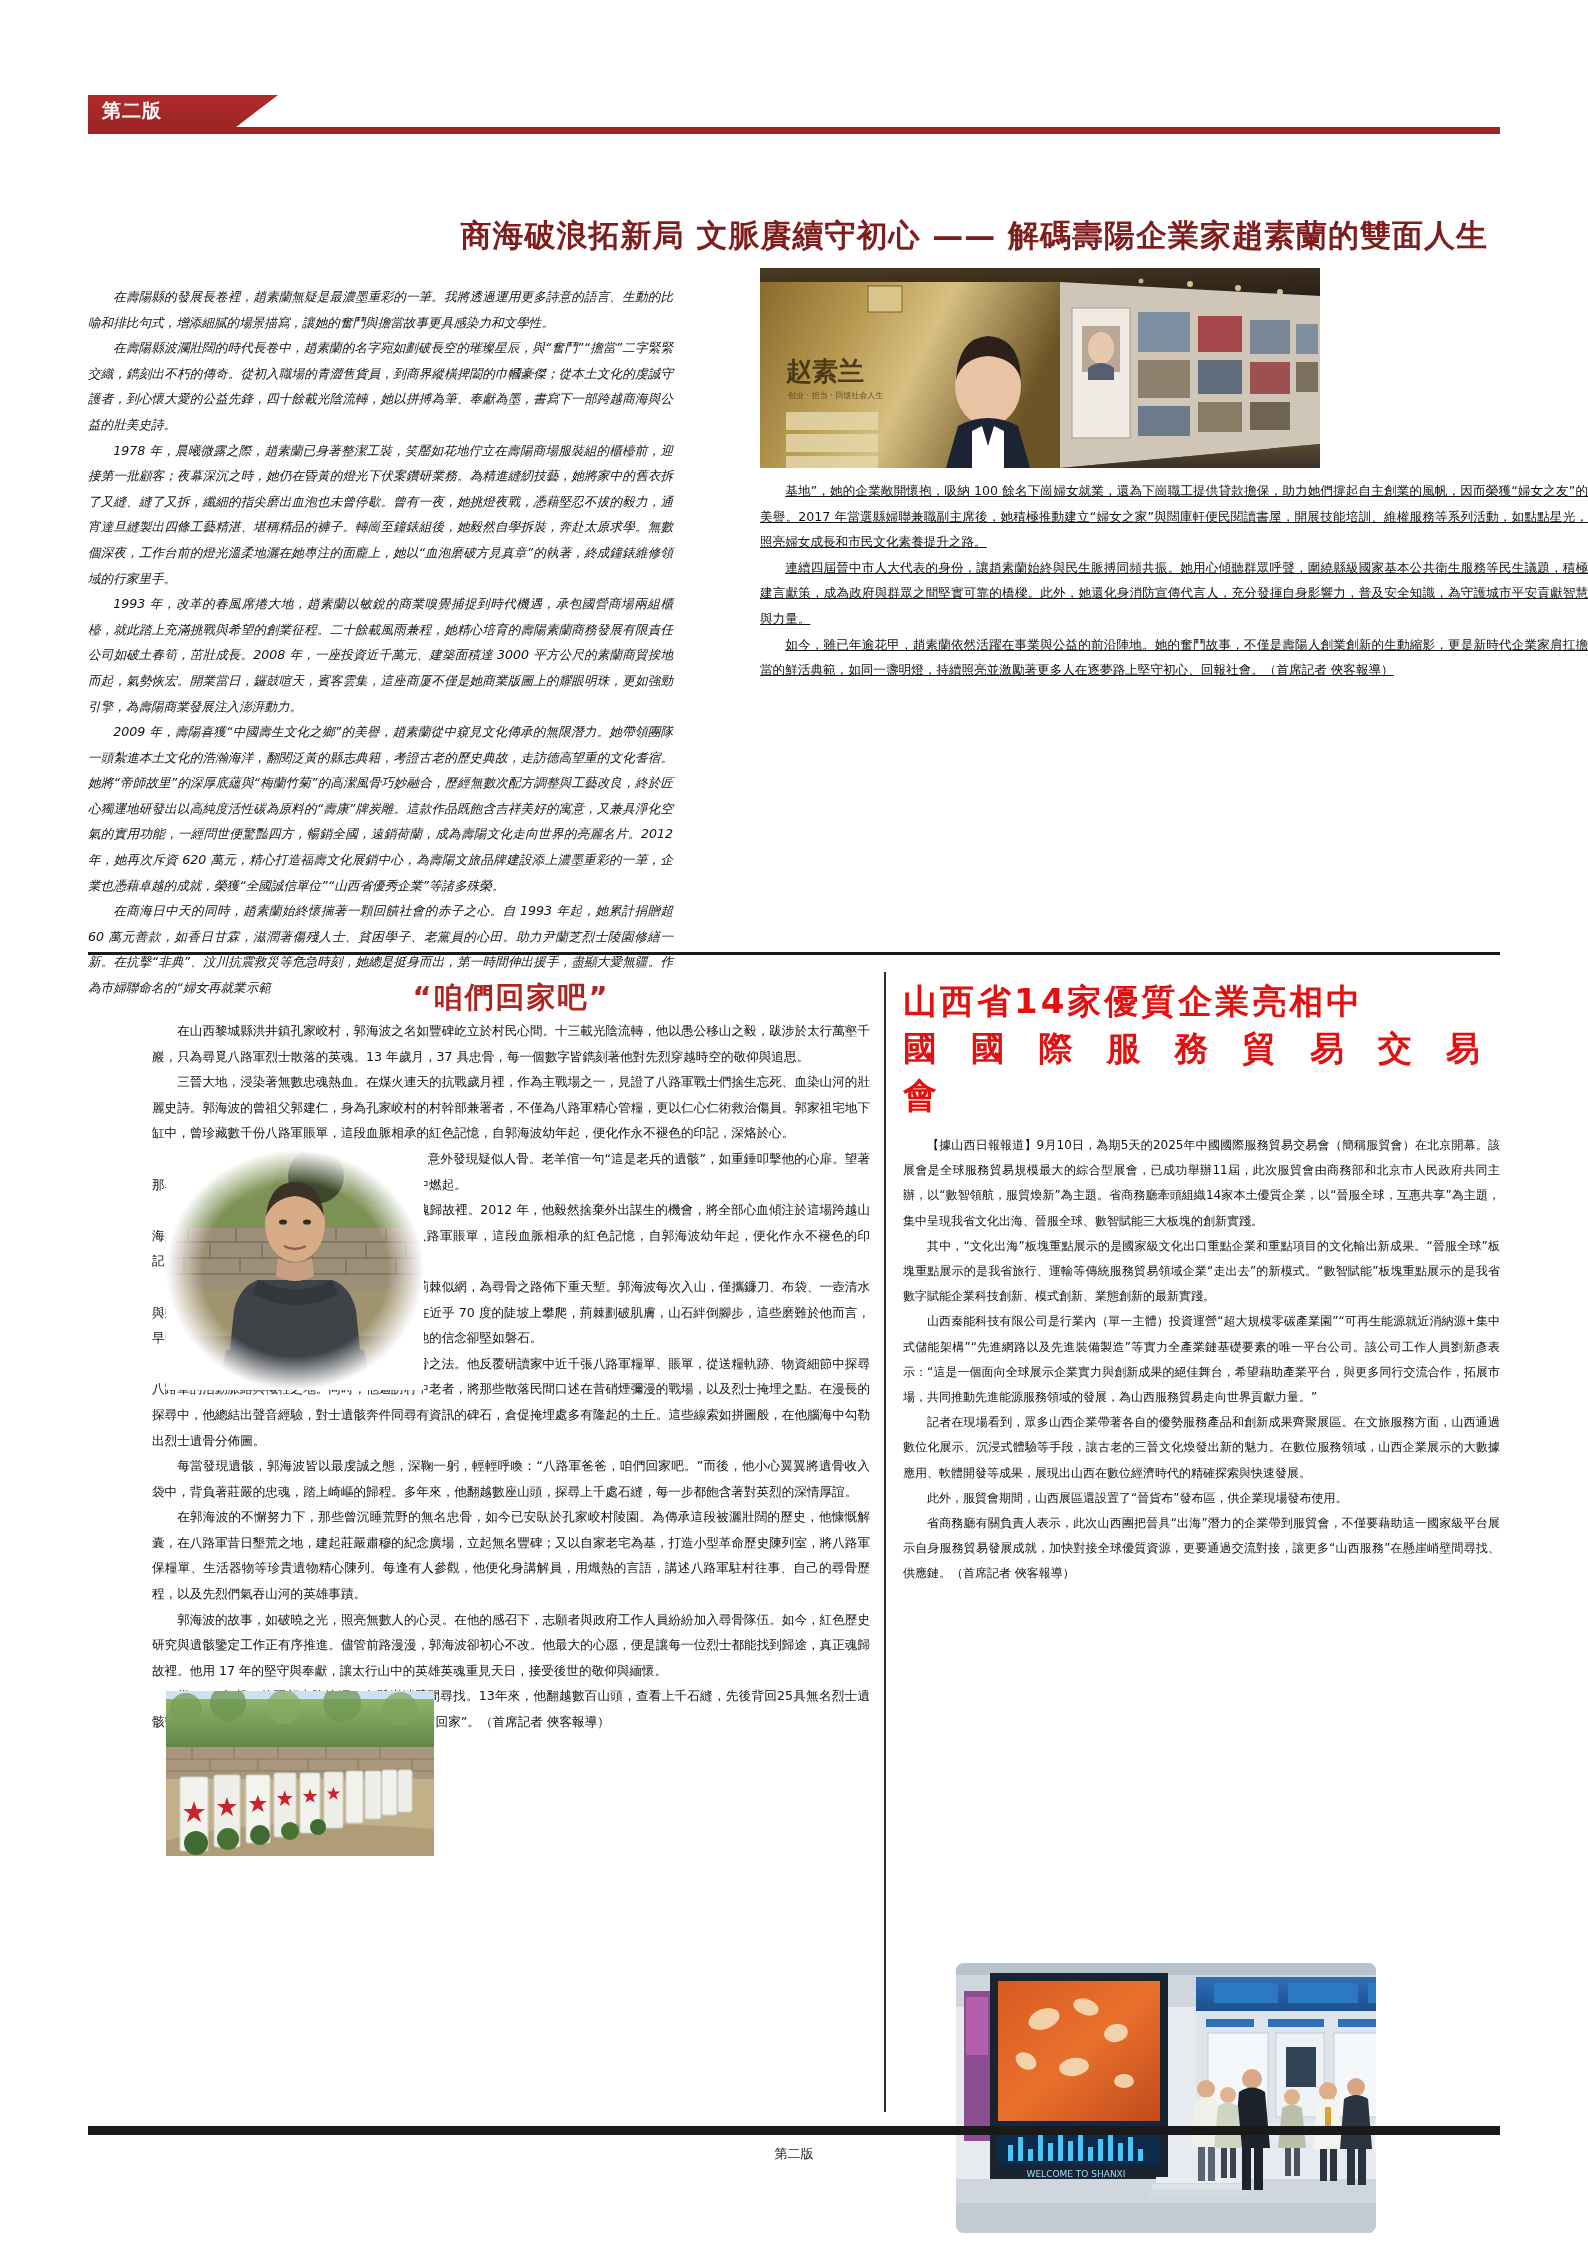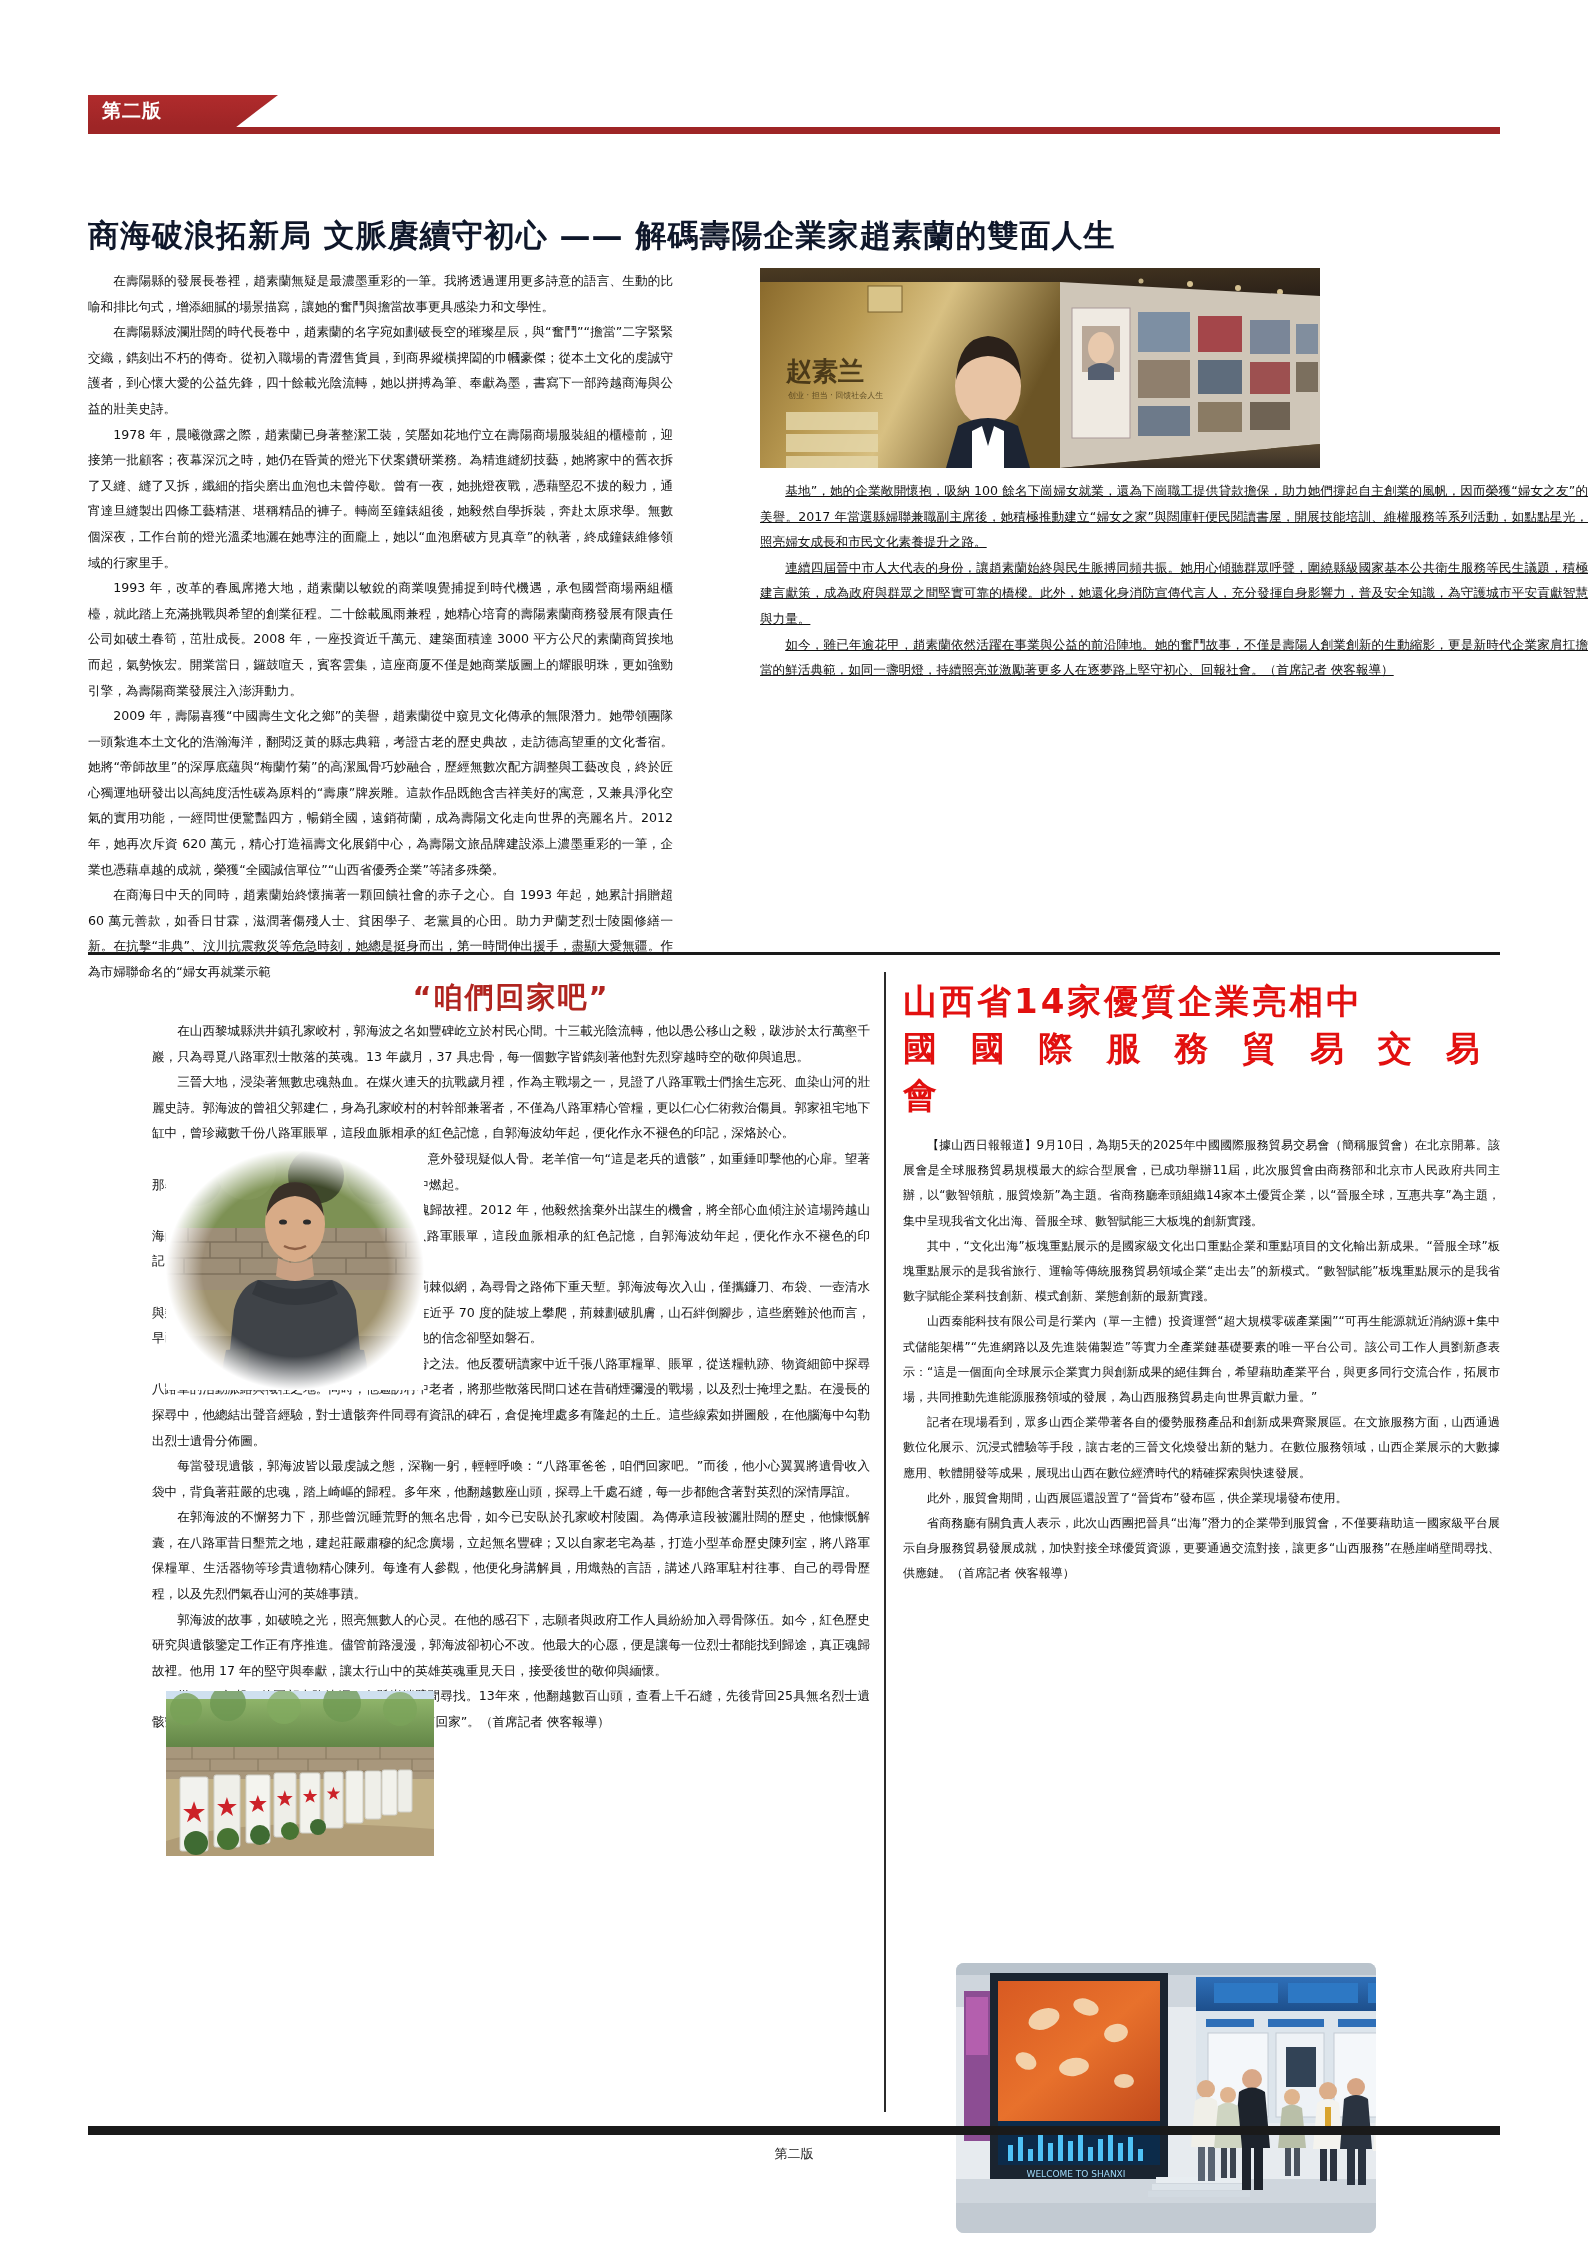--- a/index.html
+++ b/index.html
@@ -26,23 +26,23 @@
     clip-path: polygon(0 0, 100% 0, 78% 100%, 0 100%);
     width:190px;
   }
   .mast-rule {
     position:absolute; left:0; top:32px; width:1412px; height:7px;
     background:#9e2526;
   }
 
   
   .main-headline {
-    position:absolute; left:88px; top:215px; width:1412px;
-    text-align:left;
-    color:#0f172a;
+    position:absolute; left:76px; top:215px; width:1412px;
+    text-align:right;
+    color:#7f1d1d;
     font-weight:bold;
     font-size:31px;
     letter-spacing:1px;
     font-family:"DejaVu Sans","Liberation Sans",sans-serif;
     white-space:nowrap;
   }
 
   .body-text {
     font-size:12.6px;
     line-height:25.6px;
@@ -158,21 +158,21 @@
         <rect x="490" y="52" width="40" height="34" fill="#7a8698"></rect>
         <rect x="490" y="94" width="40" height="32" fill="#9d5050"></rect>
         <rect x="490" y="134" width="40" height="28" fill="#6f6354"></rect>
         <rect x="536" y="56" width="22" height="30" fill="#818e9e"></rect>
         <rect x="536" y="94" width="22" height="30" fill="#7b6f5e"></rect>
 
         <polygon points="300,200 560,176 560,200" fill="url(#floorg)"></polygon>
       </svg>
     </div>
 
-    <div class="body-text" style="position:absolute;left:0;top:0;width:585px;">
+    <div class="body-text" style="position:absolute;left:0;top:16px;width:585px;font-style:italic;">
       <p>在壽陽縣的發展長卷裡，趙素蘭無疑是最濃墨重彩的一筆。我將透過運用更多詩意的語言、生動的比喻和排比句式，增添細膩的場景描寫，讓她的奮鬥與擔當故事更具感染力和文學性。</p>
       <p>在壽陽縣波瀾壯闊的時代長卷中，趙素蘭的名字宛如劃破長空的璀璨星辰，與“奮鬥”“擔當”二字緊緊交織，鐫刻出不朽的傳奇。從初入職場的青澀售貨員，到商界縱橫捭闔的巾幗豪傑；從本土文化的虔誠守護者，到心懷大愛的公益先鋒，四十餘載光陰流轉，她以拼搏為筆、奉獻為墨，書寫下一部跨越商海與公益的壯美史詩。</p>
       <p>1978 年，晨曦微露之際，趙素蘭已身著整潔工裝，笑靨如花地佇立在壽陽商場服裝組的櫃檯前，迎接第一批顧客；夜幕深沉之時，她仍在昏黃的燈光下伏案鑽研業務。為精進縫紉技藝，她將家中的舊衣拆了又縫、縫了又拆，纖細的指尖磨出血泡也未曾停歇。曾有一夜，她挑燈夜戰，憑藉堅忍不拔的毅力，通宵達旦縫製出四條工藝精湛、堪稱精品的褲子。轉崗至鐘錶組後，她毅然自學拆裝，奔赴太原求學。無數個深夜，工作台前的燈光溫柔地灑在她專注的面龐上，她以“血泡磨破方見真章”的執著，終成鐘錶維修領域的行家里手。</p>
       <p>1993 年，改革的春風席捲大地，趙素蘭以敏銳的商業嗅覺捕捉到時代機遇，承包國營商場兩組櫃檯，就此踏上充滿挑戰與希望的創業征程。二十餘載風雨兼程，她精心培育的壽陽素蘭商務發展有限責任公司如破土春筍，茁壯成長。2008 年，一座投資近千萬元、建築面積達 3000 平方公尺的素蘭商貿挨地而起，氣勢恢宏。開業當日，鑼鼓喧天，賓客雲集，這座商厦不僅是她商業版圖上的耀眼明珠，更如強勁引擎，為壽陽商業發展注入澎湃動力。</p>
       <p>2009 年，壽陽喜獲“中國壽生文化之鄉”的美譽，趙素蘭從中窺見文化傳承的無限潛力。她帶領團隊一頭紮進本土文化的浩瀚海洋，翻閱泛黃的縣志典籍，考證古老的歷史典故，走訪德高望重的文化耆宿。她將“帝師故里”的深厚底蘊與“梅蘭竹菊”的高潔風骨巧妙融合，歷經無數次配方調整與工藝改良，終於匠心獨運地研發出以高純度活性碳為原料的“壽康”牌炭雕。這款作品既飽含吉祥美好的寓意，又兼具淨化空氣的實用功能，一經問世便驚豔四方，暢銷全國，遠銷荷蘭，成為壽陽文化走向世界的亮麗名片。2012 年，她再次斥資 620 萬元，精心打造福壽文化展銷中心，為壽陽文旅品牌建設添上濃墨重彩的一筆，企業也憑藉卓越的成就，榮獲“全國誠信單位”“山西省優秀企業”等諸多殊榮。</p>
       <p>在商海日中天的同時，趙素蘭始終懷揣著一顆回饋社會的赤子之心。自 1993 年起，她累計捐贈超 60 萬元善款，如香日甘霖，滋潤著傷殘人士、貧困學子、老黨員的心田。助力尹蘭芝烈士陵園修繕一新。在抗擊“非典”、汶川抗震救災等危急時刻，她總是挺身而出，第一時間伸出援手，盡顯大愛無疆。作為市婦聯命名的“婦女再就業示範</p>
     </div>
 
     <div class="body-text" style="position:absolute;left:672px;top:210px;width:828px;text-decoration:underline;">
       <p>基地”，她的企業敞開懷抱，吸納 100 餘名下崗婦女就業，還為下崗職工提供貸款擔保，助力她們撐起自主創業的風帆，因而榮獲“婦女之友”的美譽。2017 年當選縣婦聯兼職副主席後，她積極推動建立“婦女之家”與闊庫軒便民閱讀書屋，開展技能培訓、維權服務等系列活動，如點點星光，照亮婦女成長和市民文化素養提升之路。</p>

